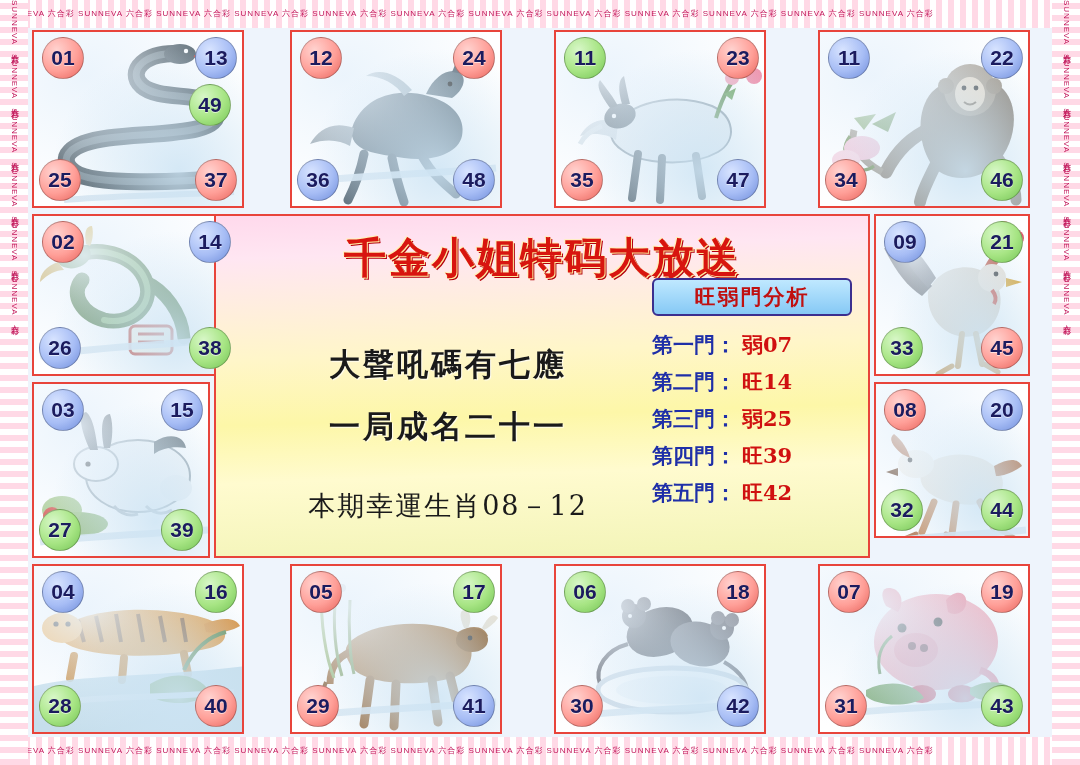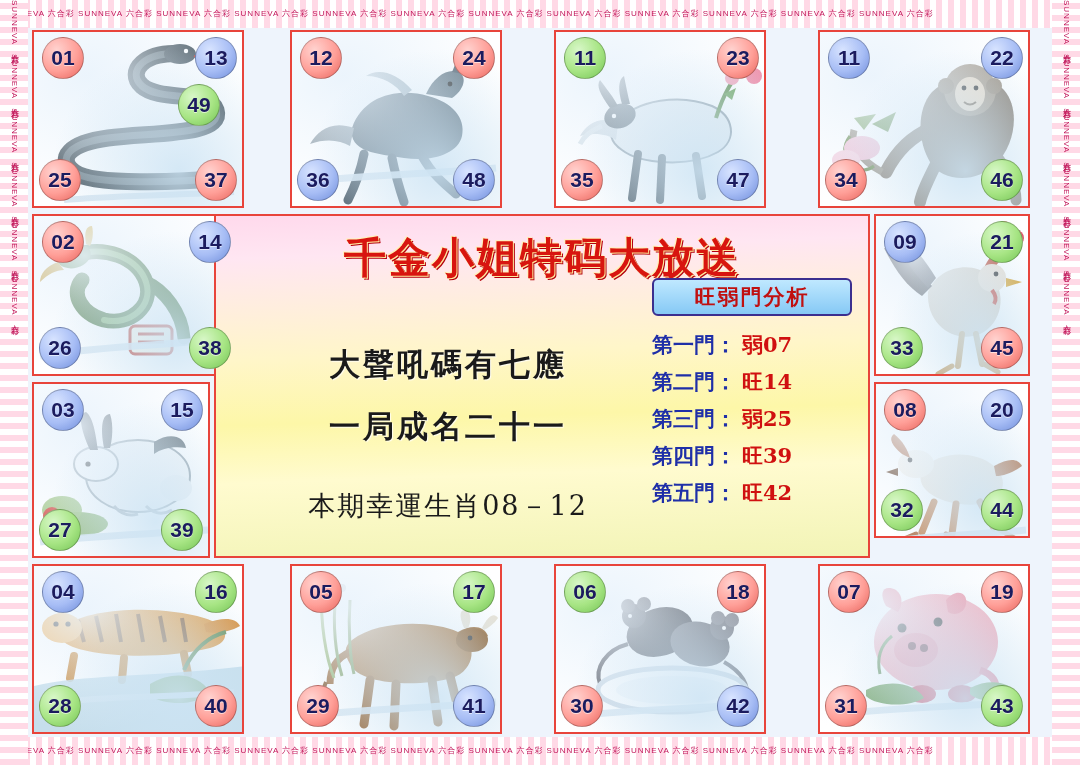--- a/index.html
+++ b/index.html
@@ -104,21 +104,21 @@
   .bub.blue {
     background: radial-gradient(circle at 34% 30%, #d8e4ff 0%, #a7bdf5 55%, #6f8ddb 100%);
   }
   .bub.green {
     background: radial-gradient(circle at 34% 30%, #d8f7c8 0%, #a7e584 55%, #74c455 100%);
   }
   .bub.tl { left: 8px;  top: 5px; }
   .bub.tr { right: 5px; top: 5px; }
   .bub.bl { left: 5px;  bottom: 5px; }
   .bub.br { right: 5px; bottom: 5px; }
-  .bub.mid-r { right: 22px; top: 52px; }
+  .bub.mid-r { right: 11px; top: 52px; }
 
   
   #poster {
     position: absolute;
     border: 2px solid #e8443b;
     box-sizing: border-box;
     background: linear-gradient(178deg,
        #ffd9ec 0%, #ffe6f2 12%, #fff6c9 40%, #fdf7a8 58%, #fffbcf 74%, #f2f4b6 100%);
     overflow: hidden;
   }

